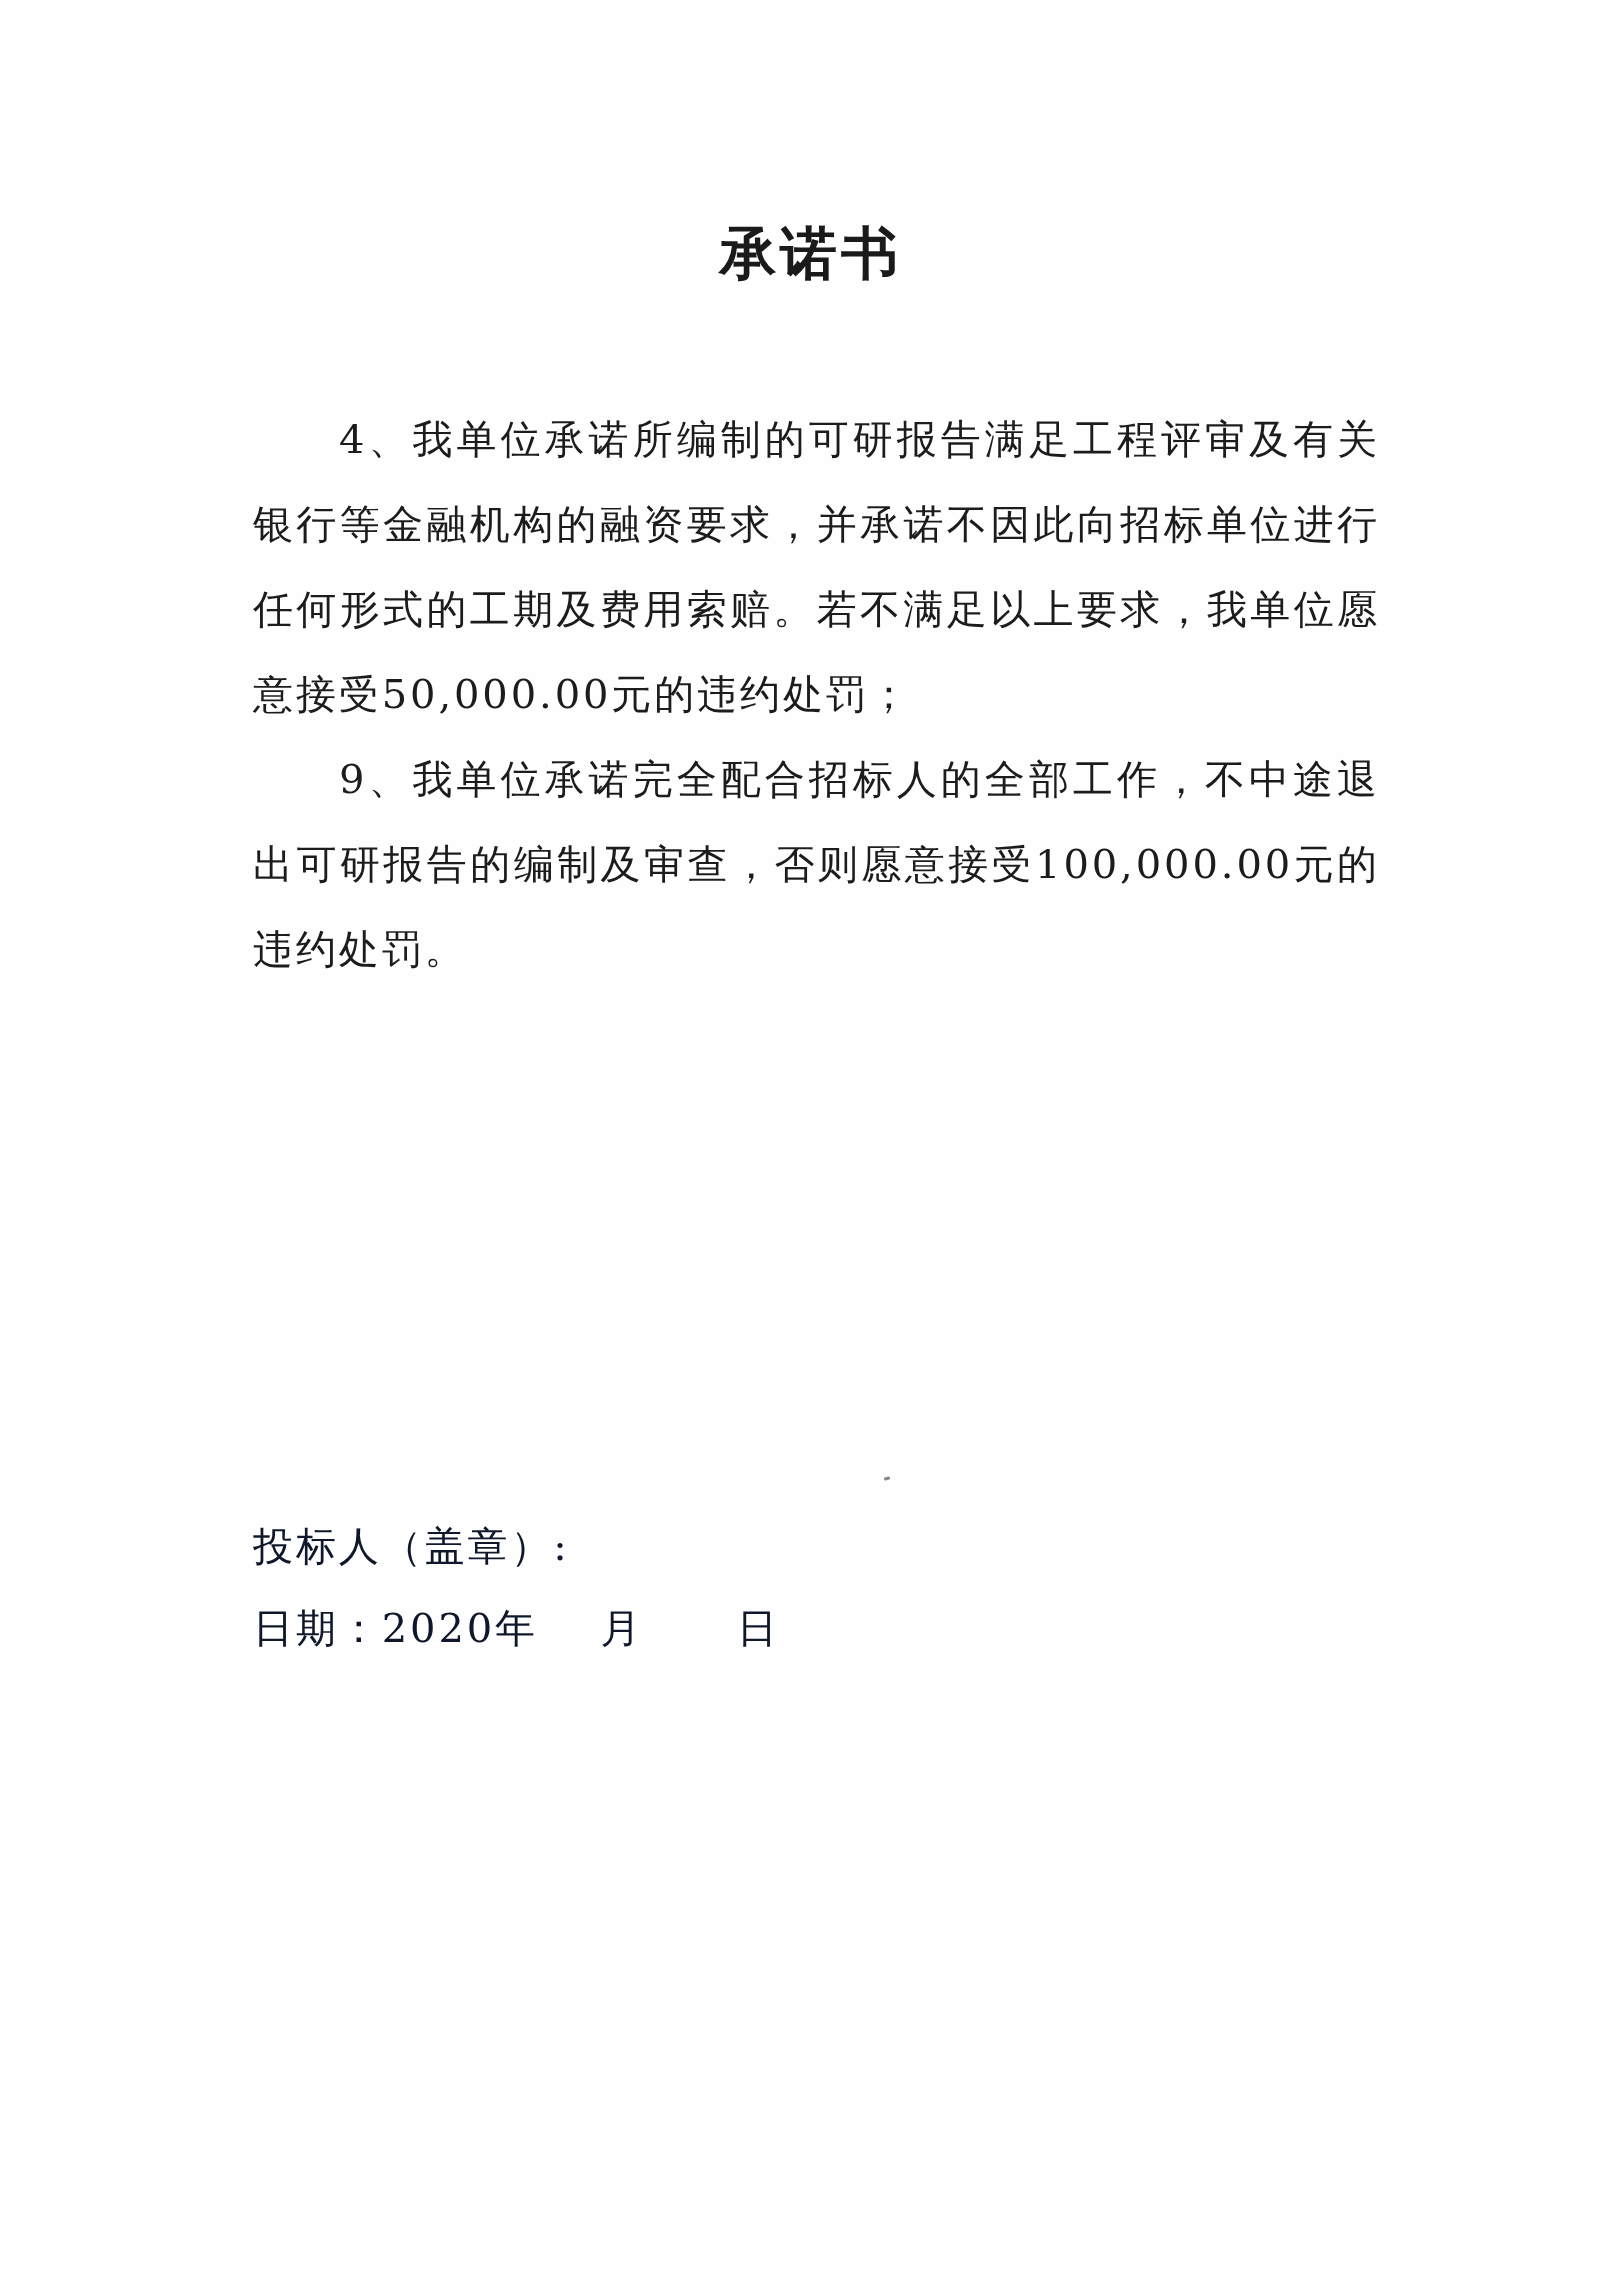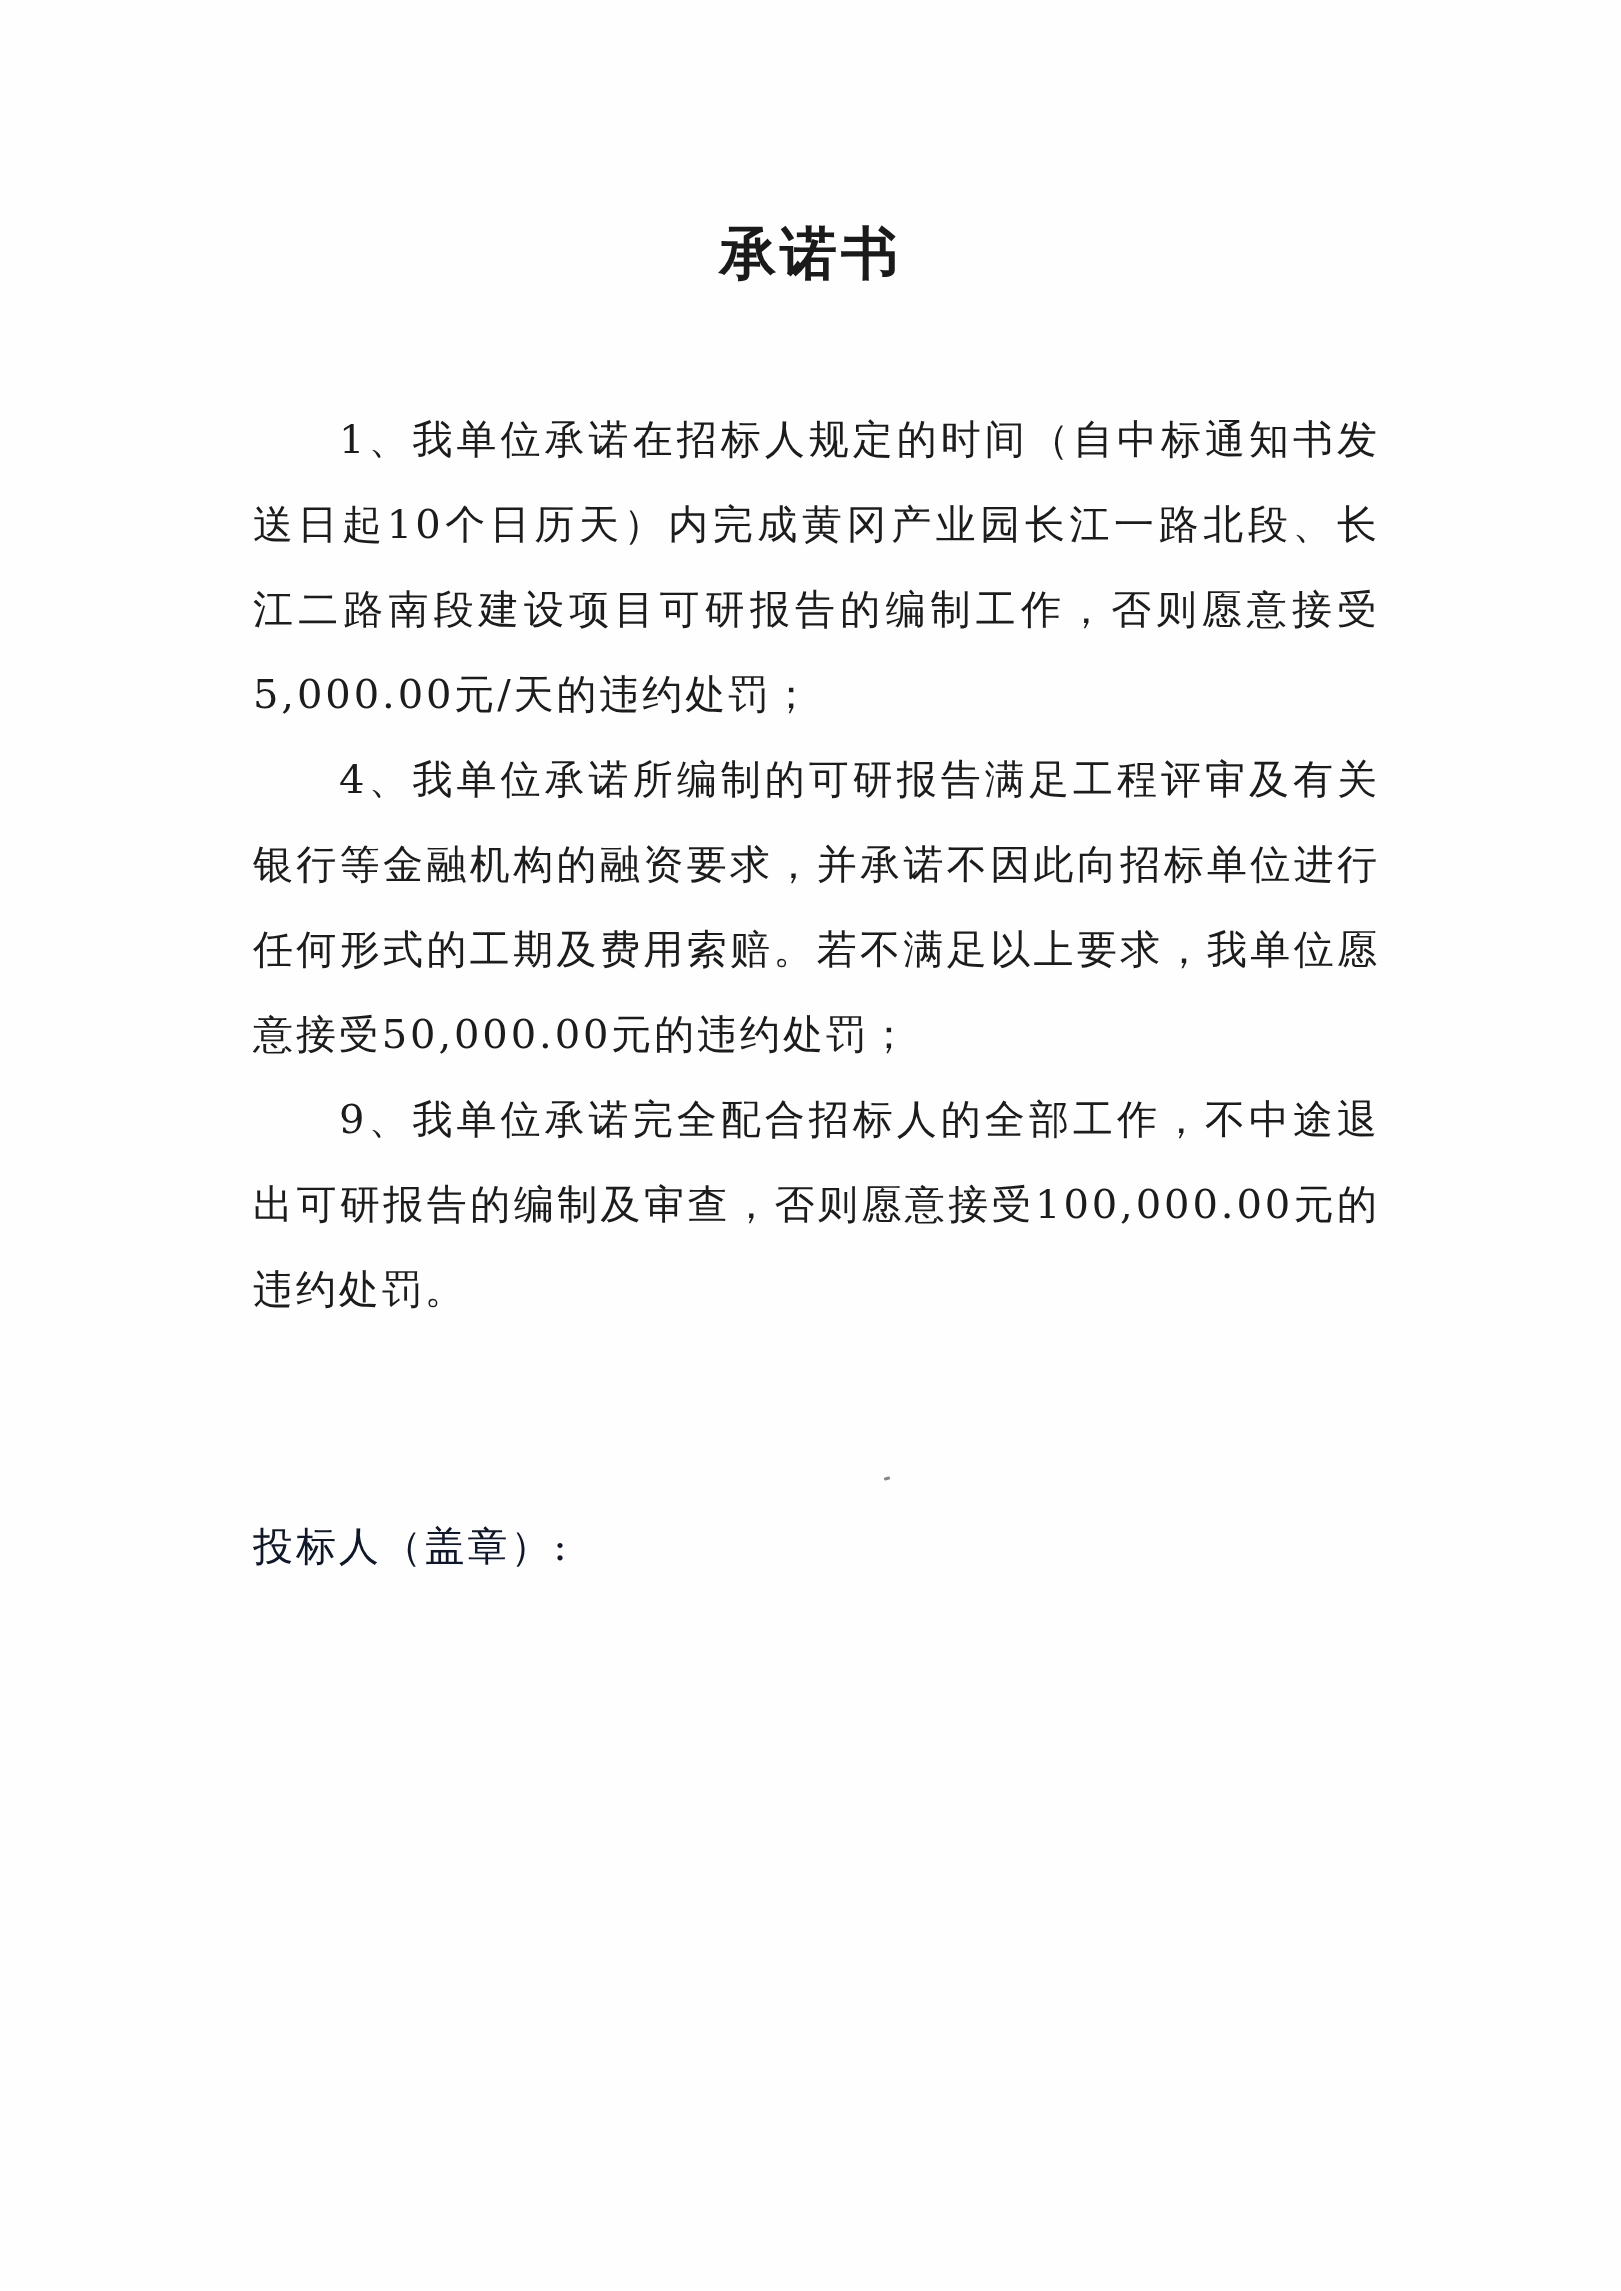--- a/index.html
+++ b/index.html
@@ -70,24 +70,24 @@
       transform: rotate(-15deg);
     }
   </style>
 </head>
 <body>
 
 <div class="page">
   <div class="title">承诺书</div>
 
   <div class="body-text">
-    <p class="para">1、我单位承诺在招标人规定的时间（自中标通知书发送日起10个日历天）内完成黄冈产业园长江一路北段、长江二路南段建设项目可研报告的编制工作，否则愿意接受5,000.00元/天的违约处罚；</p>
     <p class="para">4、我单位承诺所编制的可研报告满足工程评审及有关银行等金融机构的融资要求，并承诺不因此向招标单位进行任何形式的工期及费用索赔。若不满足以上要求，我单位愿意接受50,000.00元的违约处罚；</p>
     <p class="para">9、我单位承诺完全配合招标人的全部工作，不中途退出可研报告的编制及审查，否则愿意接受100,000.00元的违约处罚。</p>
   </div>
 
   <div class="speck"></div>
 
   <div class="signature">
     <p class="sig-line">投标人（盖章）:</p>
+    <p class="sig-line">日期：2020年    月      日</p>
   </div>
 </div>
 
 
 </body></html>

